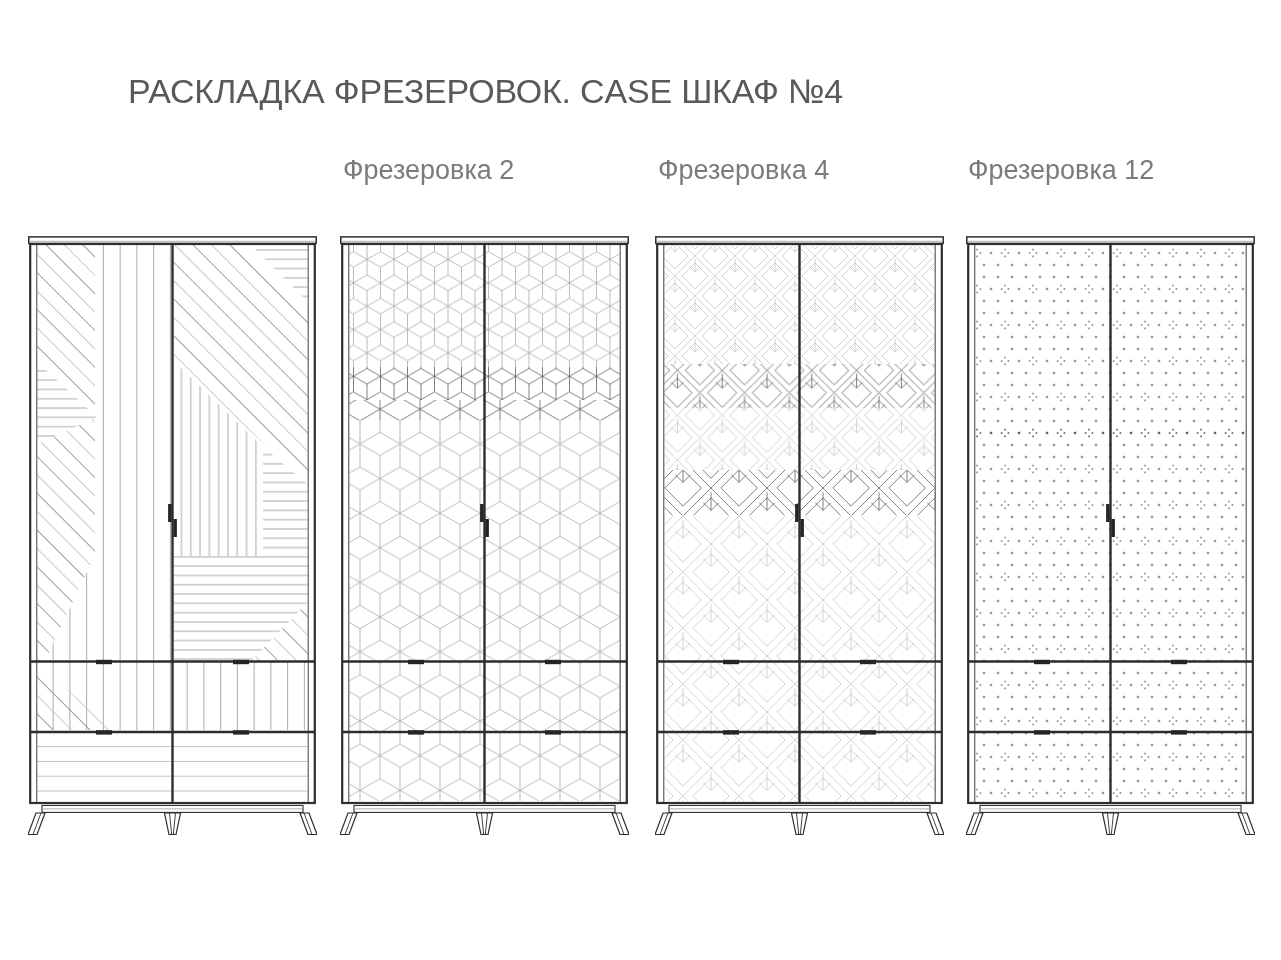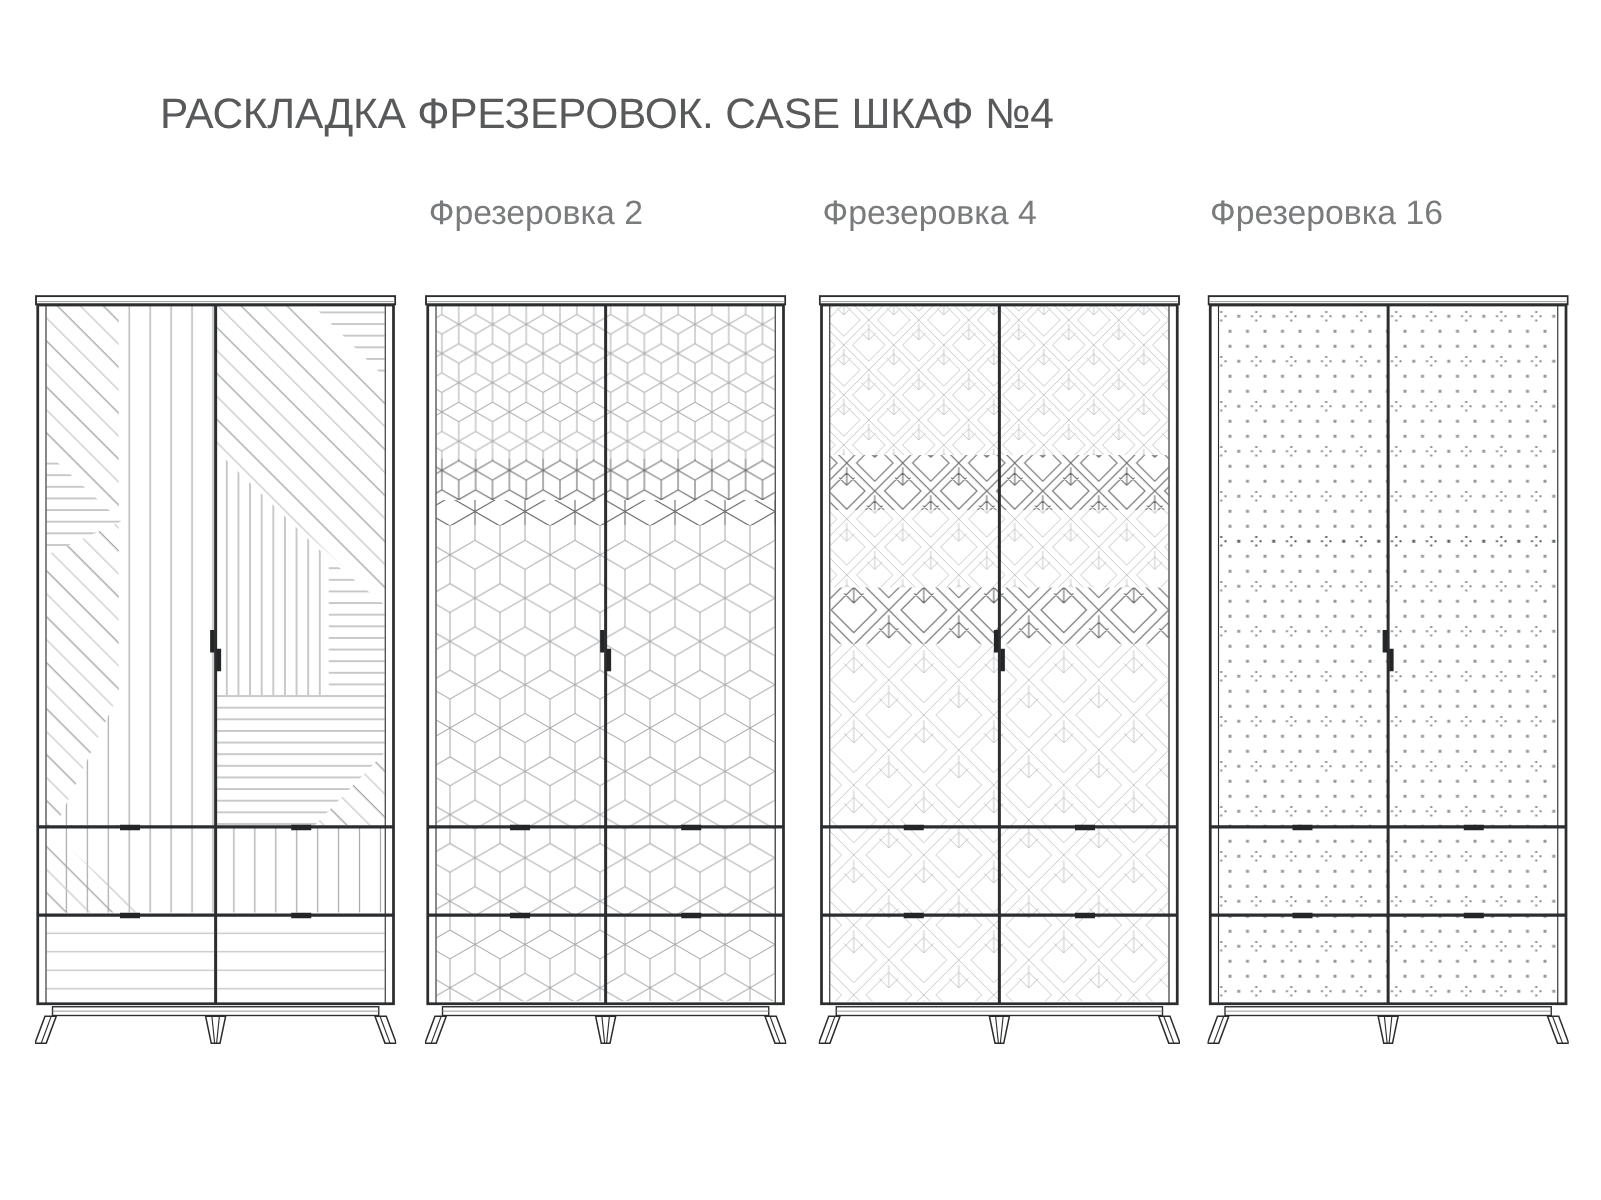--- a/index.html
+++ b/index.html
@@ -15,21 +15,21 @@
 </style>
 </head>
 <body>
 
 <div class="sheet">
 
   <h1 class="title">РАСКЛАДКА ФРЕЗЕРОВОК. CASE ШКАФ №4</h1>
 
   <div class="variant-label" style="left:343px">Фрезеровка 2</div>
   <div class="variant-label" style="left:658px">Фрезеровка 4</div>
-  <div class="variant-label" style="left:968px">Фрезеровка 16</div>
+  <div class="variant-label" style="left:968px">Фрезеровка 12</div>
 
   <div class="wardrobe" style="left:28px">
       <svg viewBox="0 0 289 600" width="289" height="600">
         <defs>
           <pattern id="w1v16" width="16.75" height="10" patternUnits="userSpaceOnUse">
             <path d="M8.375 0 V10" stroke="#a8aaac" stroke-width="1" fill="none"></path>
           </pattern>
           <pattern id="w1v9" width="9.3" height="10" patternUnits="userSpaceOnUse">
             <path d="M4.65 0 V10" stroke="#a8aaac" stroke-width="1" fill="none"></path>
           </pattern>

